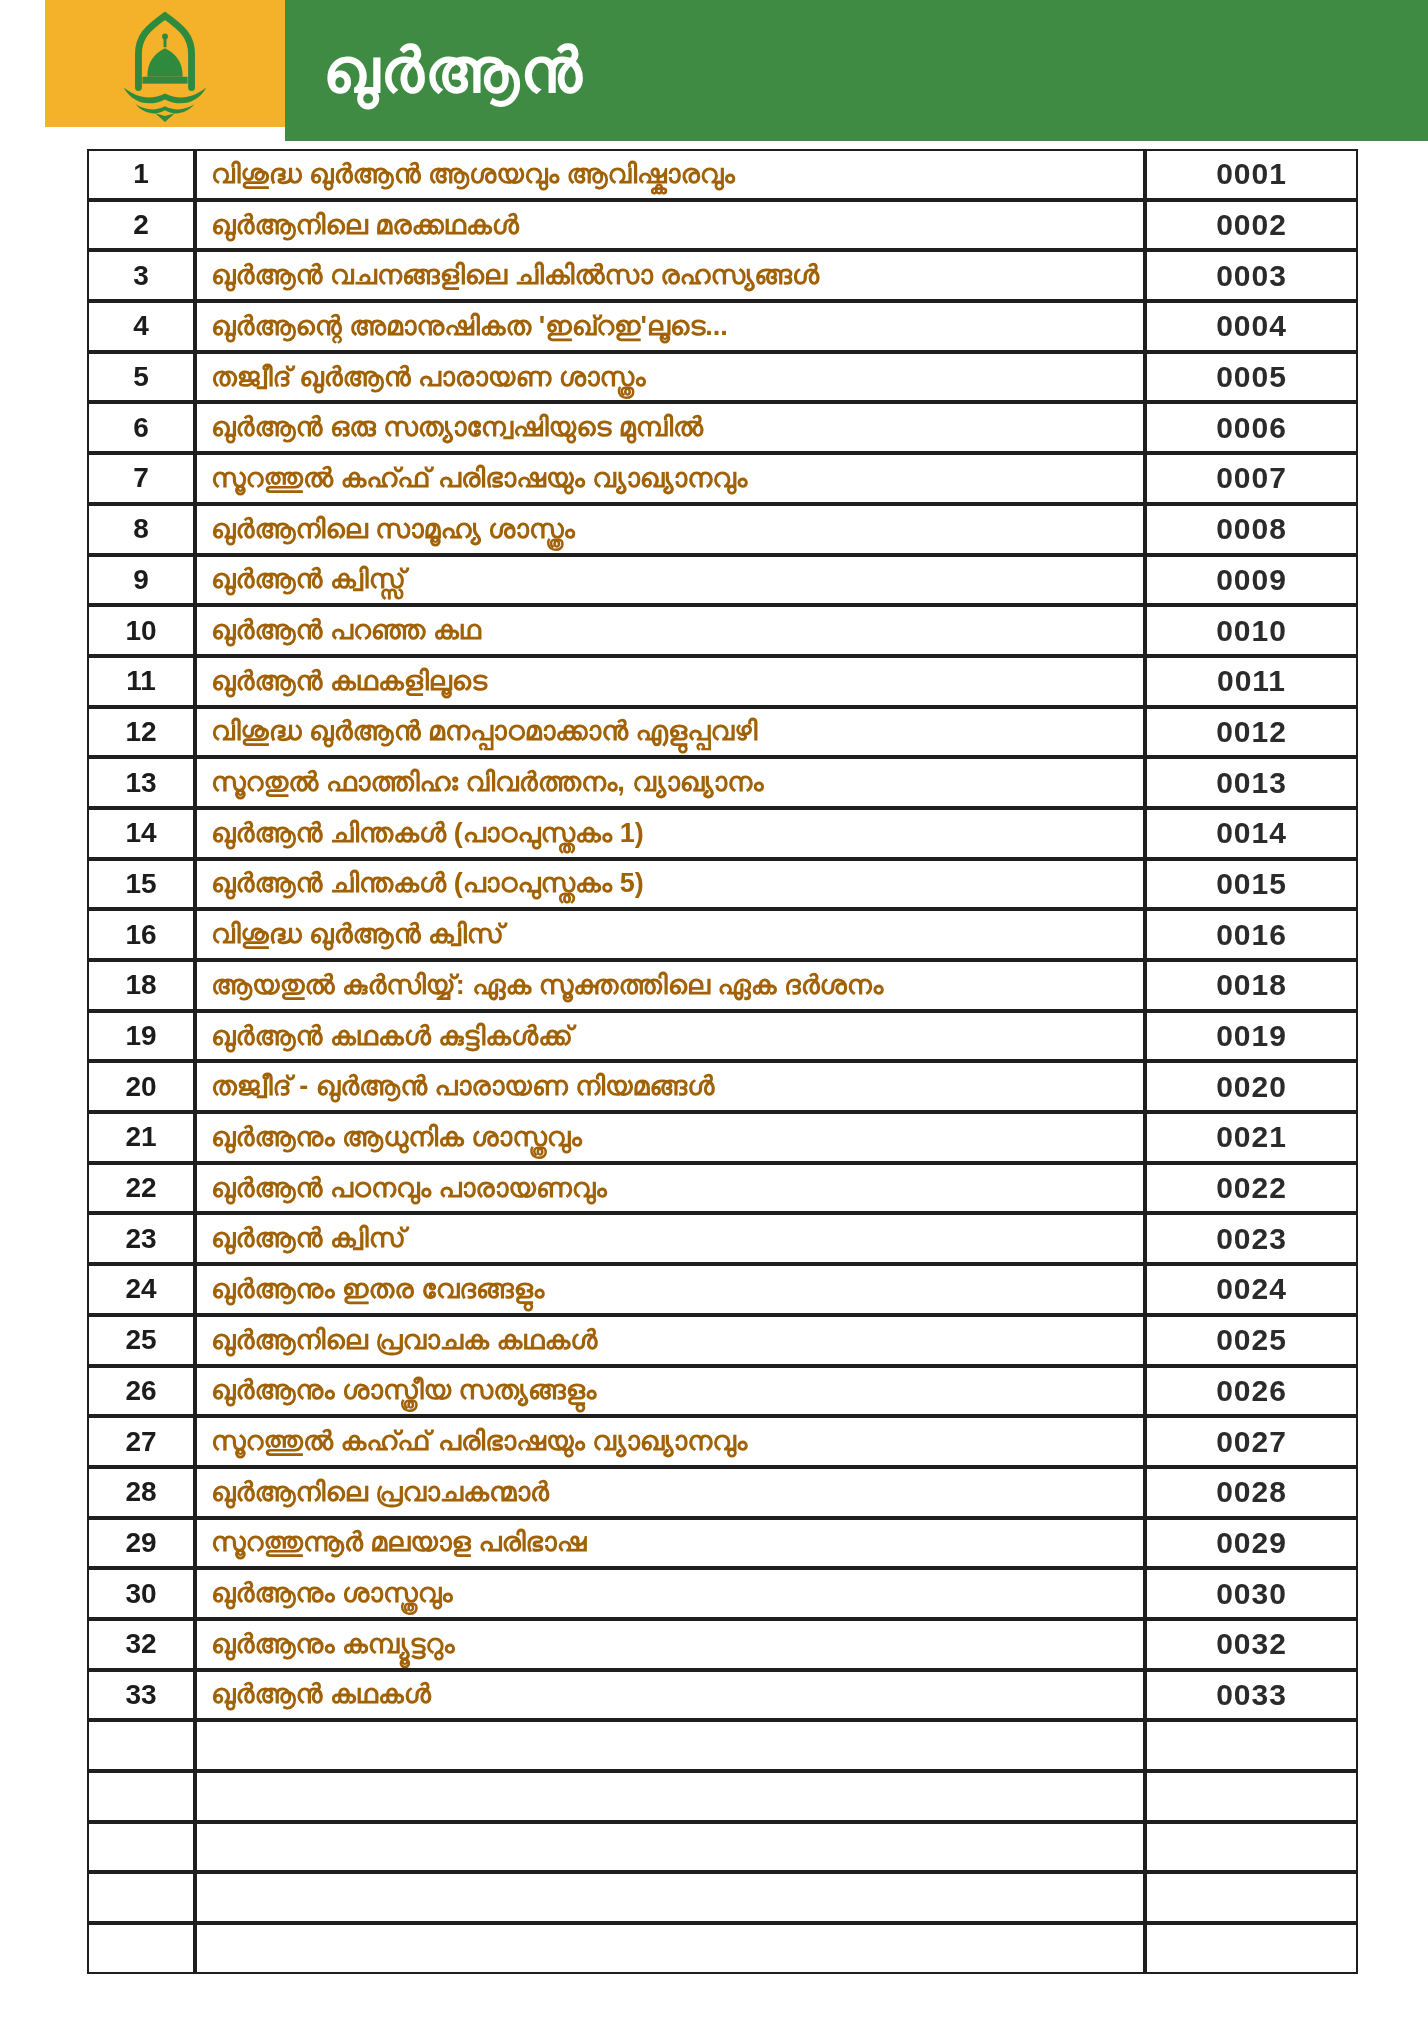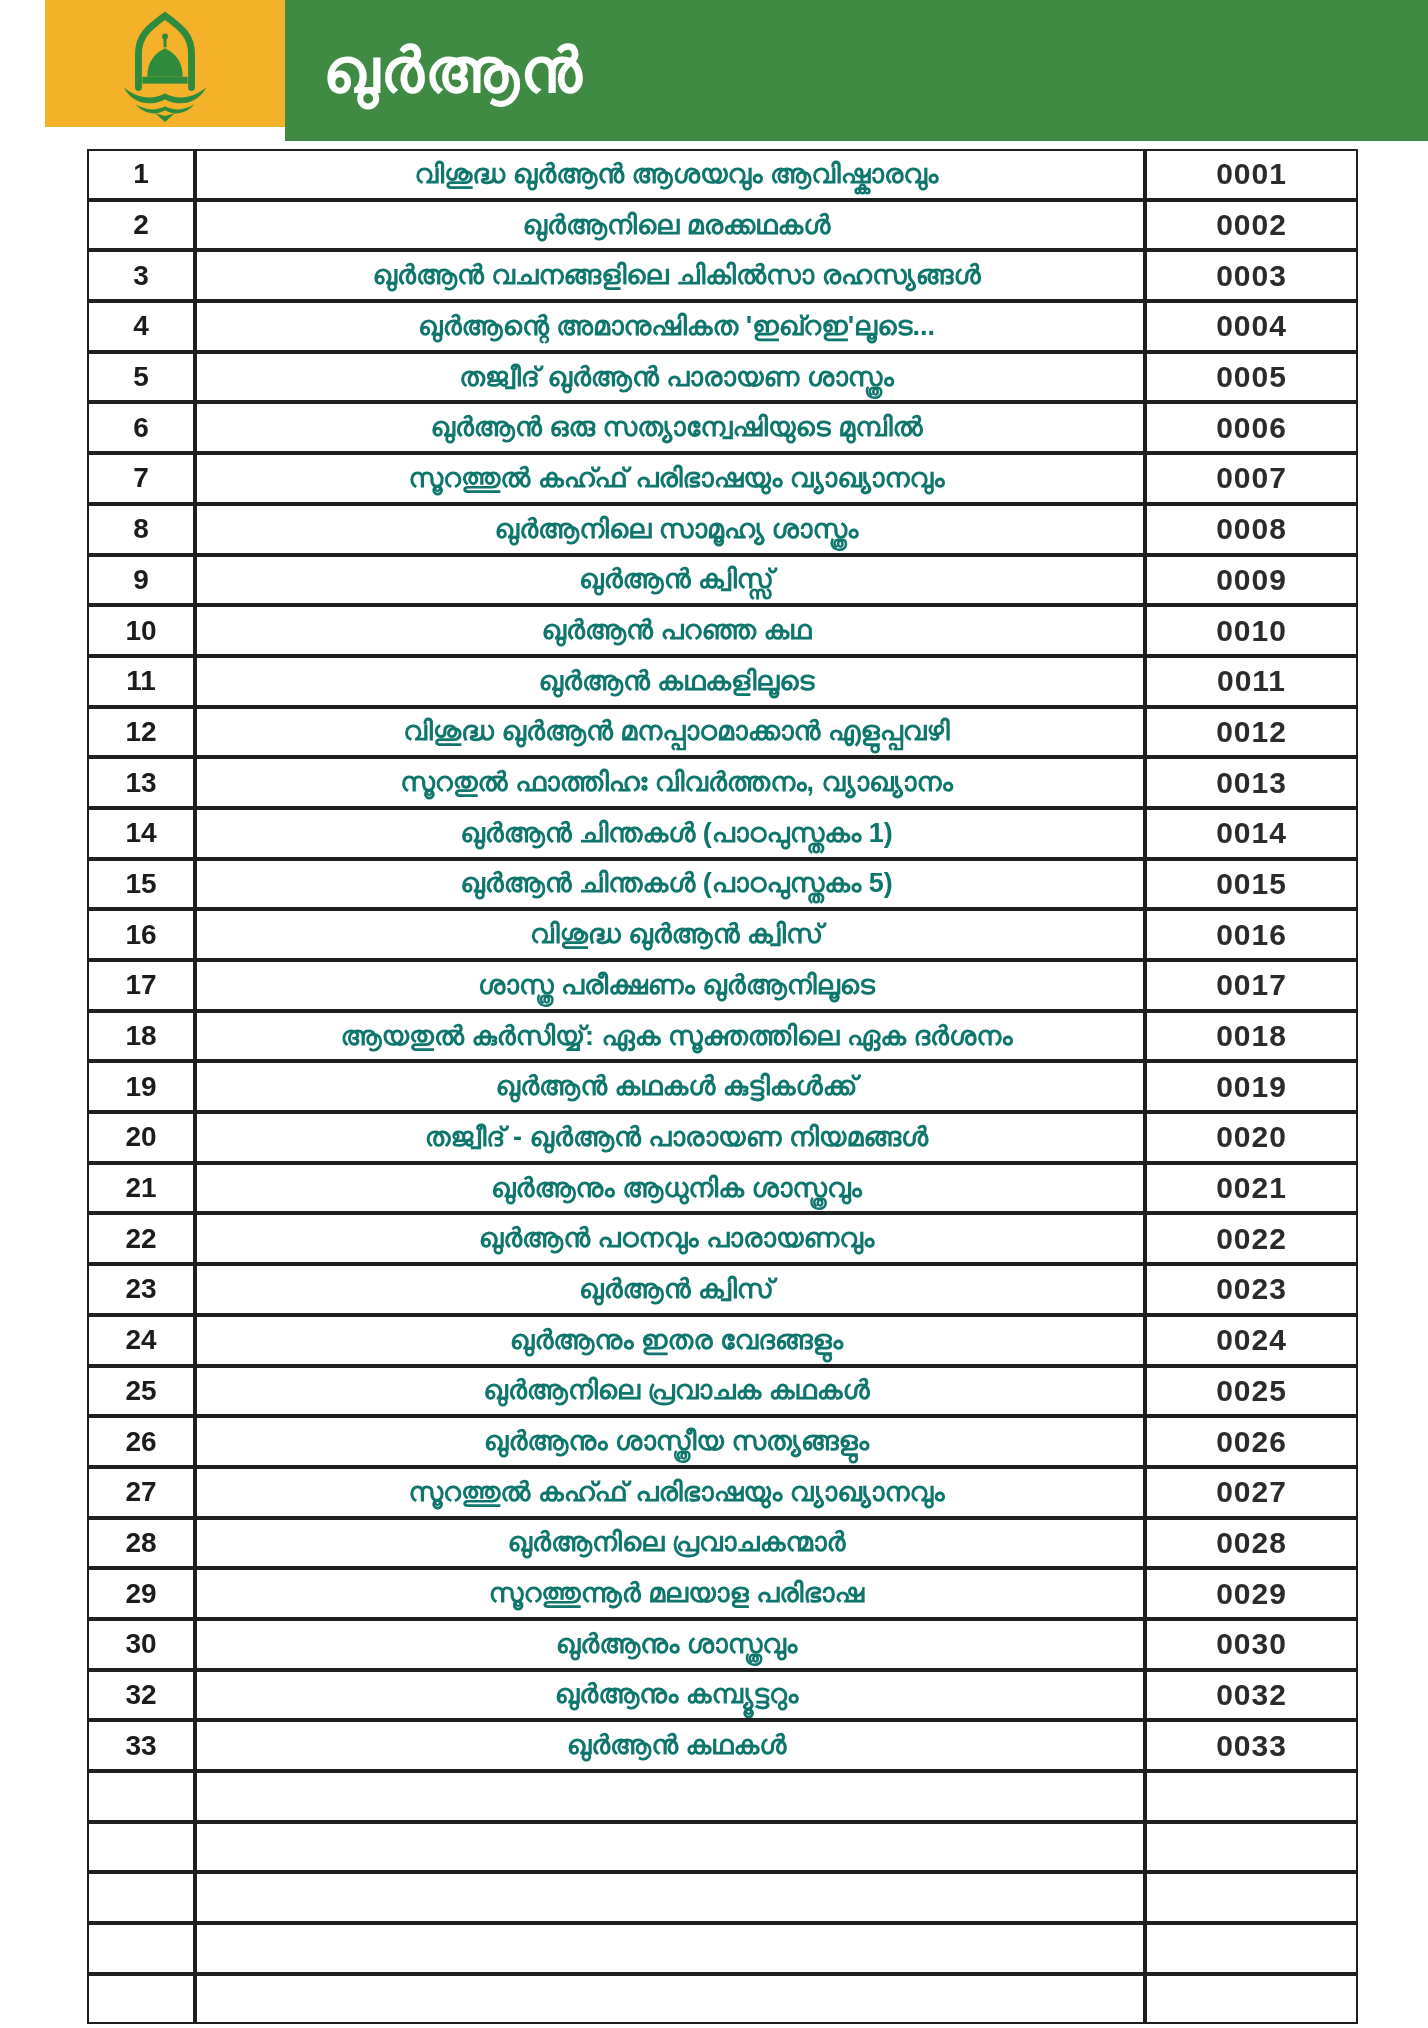--- a/index.html
+++ b/index.html
@@ -67,25 +67,25 @@
   }
   td.col-num {
     width: 102px;
     text-align: center;
     font-size: 28px;
     font-weight: bold;
     color: #1c1c1c;
   }
   td.col-title {
     width: 931px;
-    text-align: center;
+    text-align: left;
     padding-left: 14px;
     font-size: 27px;
     font-weight: bold;
-    color: #0f766e;
+    color: #a16207;
   }
   td.col-code {
     width: 207px;
     text-align: center;
     font-size: 30px;
     font-weight: 700;
     letter-spacing: 1px;
     color: #2b2b2b;
   }
 </style>
@@ -193,25 +193,20 @@
     <td class="col-num">15</td>
     <td class="col-title">ഖുർആൻ ചിന്തകൾ (പാഠപുസ്തകം 5)</td>
     <td class="col-code">0015</td>
   </tr>
           <tr>
     <td class="col-num">16</td>
     <td class="col-title">വിശുദ്ധ ഖുർആൻ ക്വിസ്</td>
     <td class="col-code">0016</td>
   </tr>
           <tr>
-    <td class="col-num">17</td>
-    <td class="col-title">ശാസ്ത്ര പരീക്ഷണം ഖുർആനിലൂടെ</td>
-    <td class="col-code">0017</td>
-  </tr>
-          <tr>
     <td class="col-num">18</td>
     <td class="col-title">ആയതുൽ കുർസിയ്യ്: ഏക സൂക്തത്തിലെ ഏക ദർശനം</td>
     <td class="col-code">0018</td>
   </tr>
           <tr>
     <td class="col-num">19</td>
     <td class="col-title">ഖുർആൻ കഥകൾ കുട്ടികൾക്ക്</td>
     <td class="col-code">0019</td>
   </tr>
           <tr>

